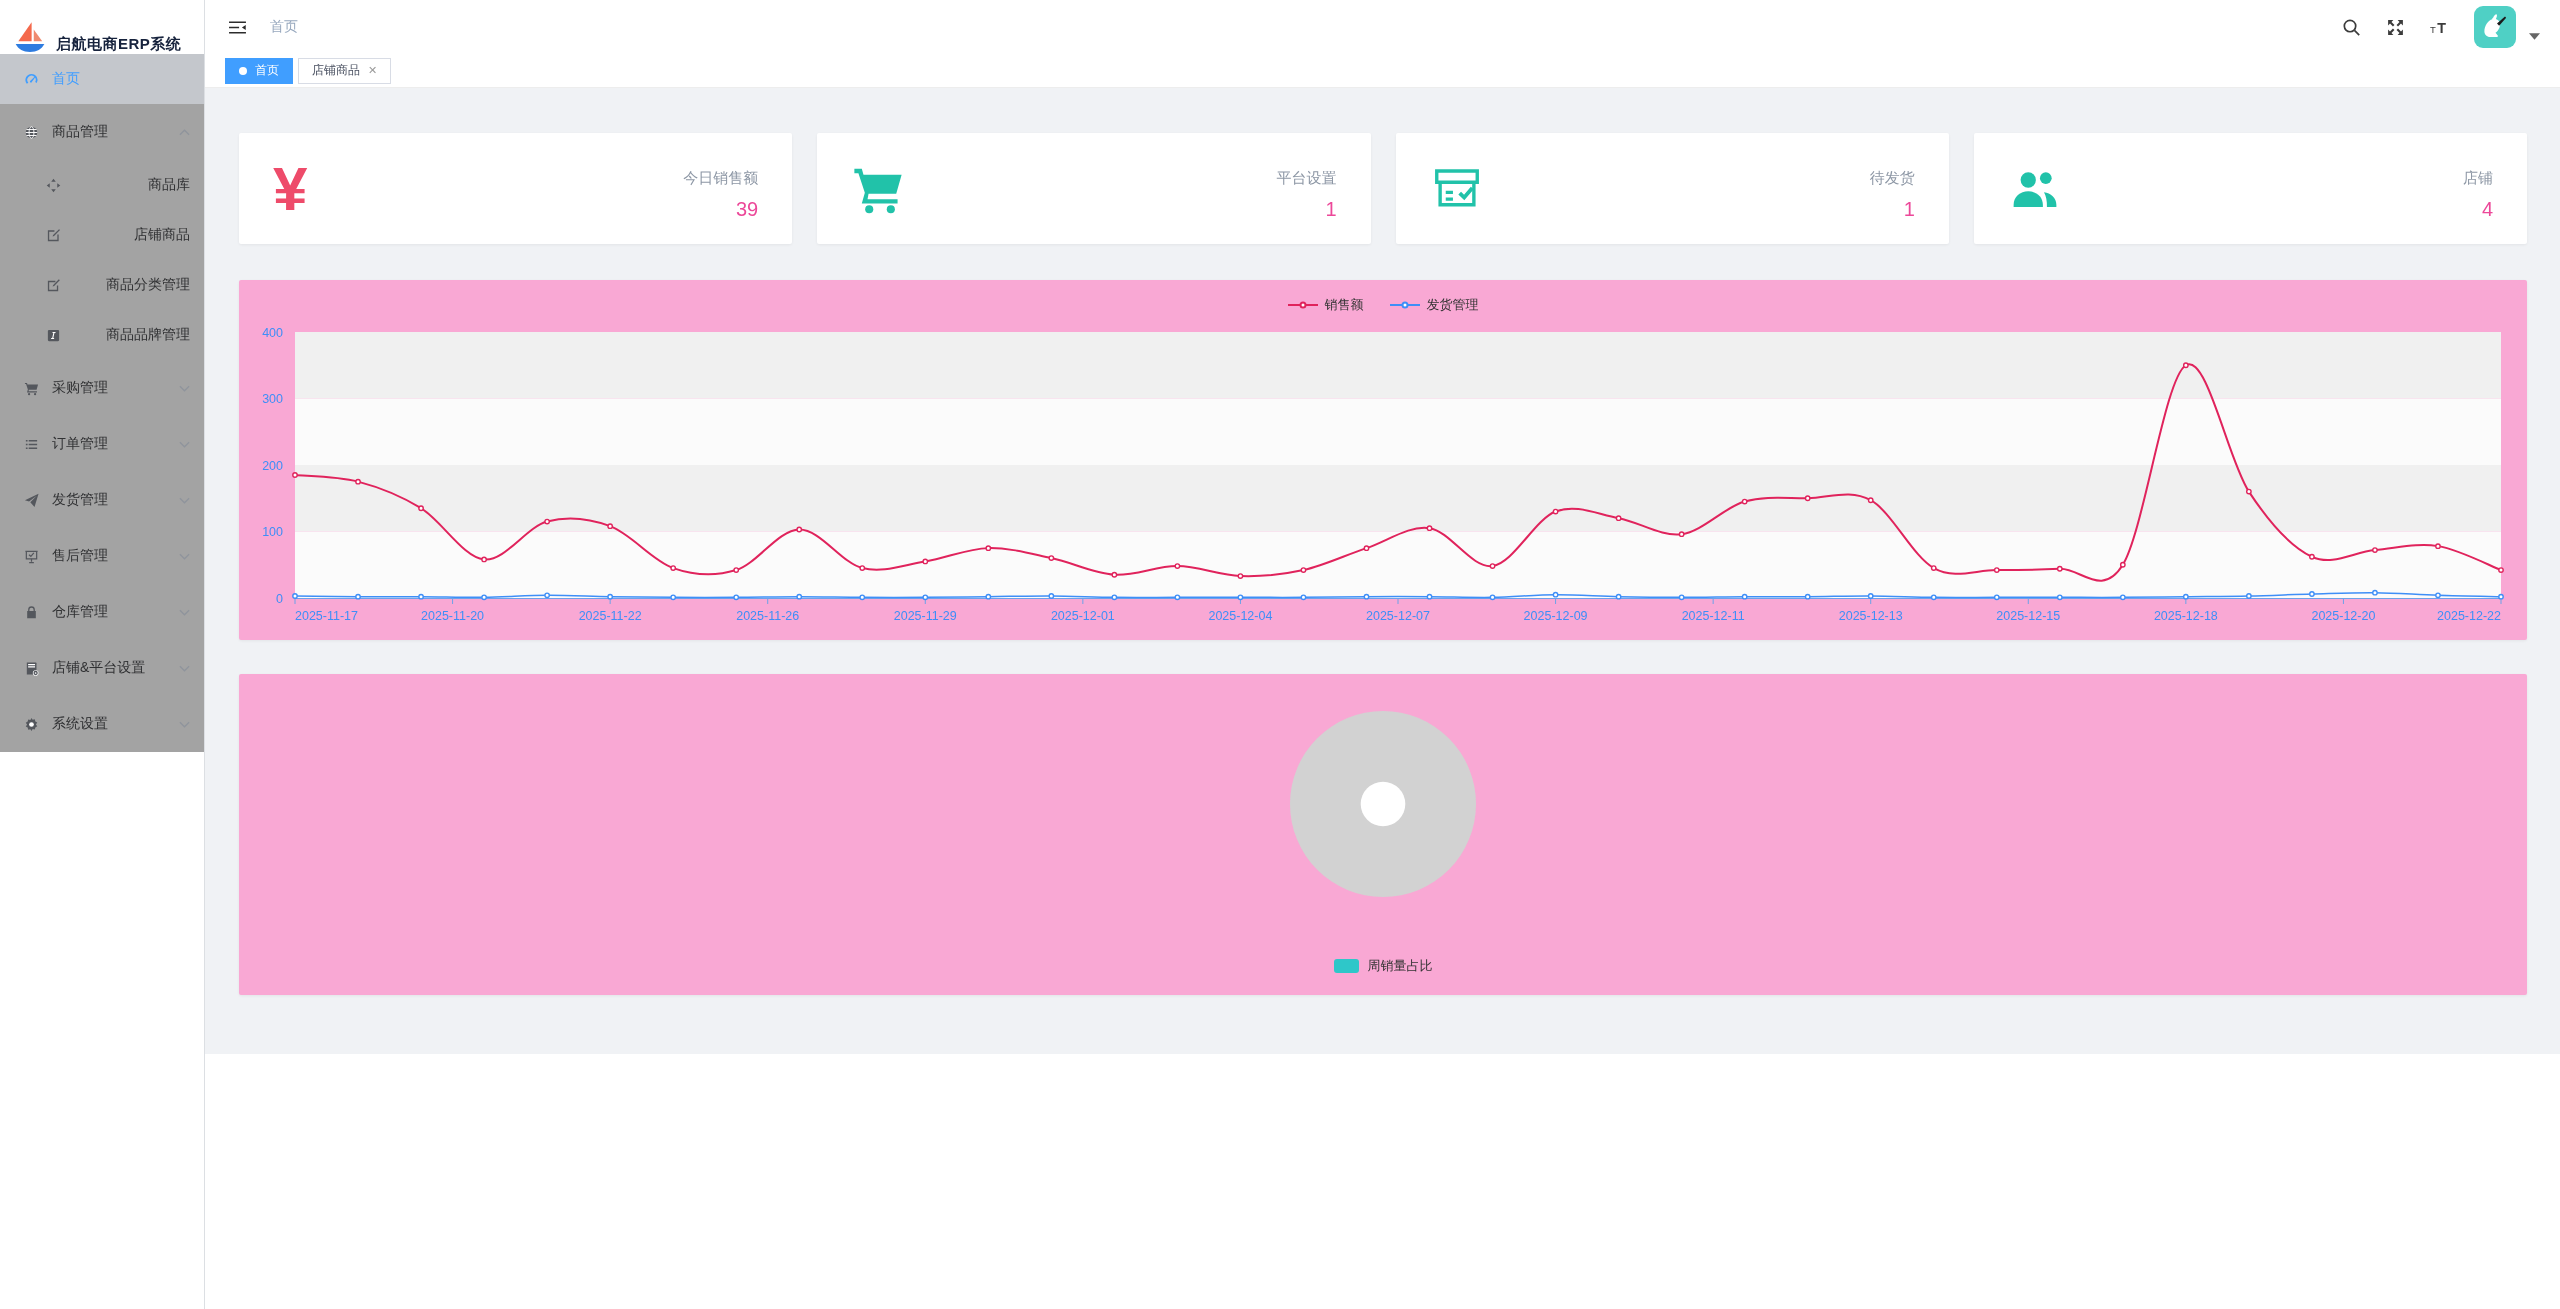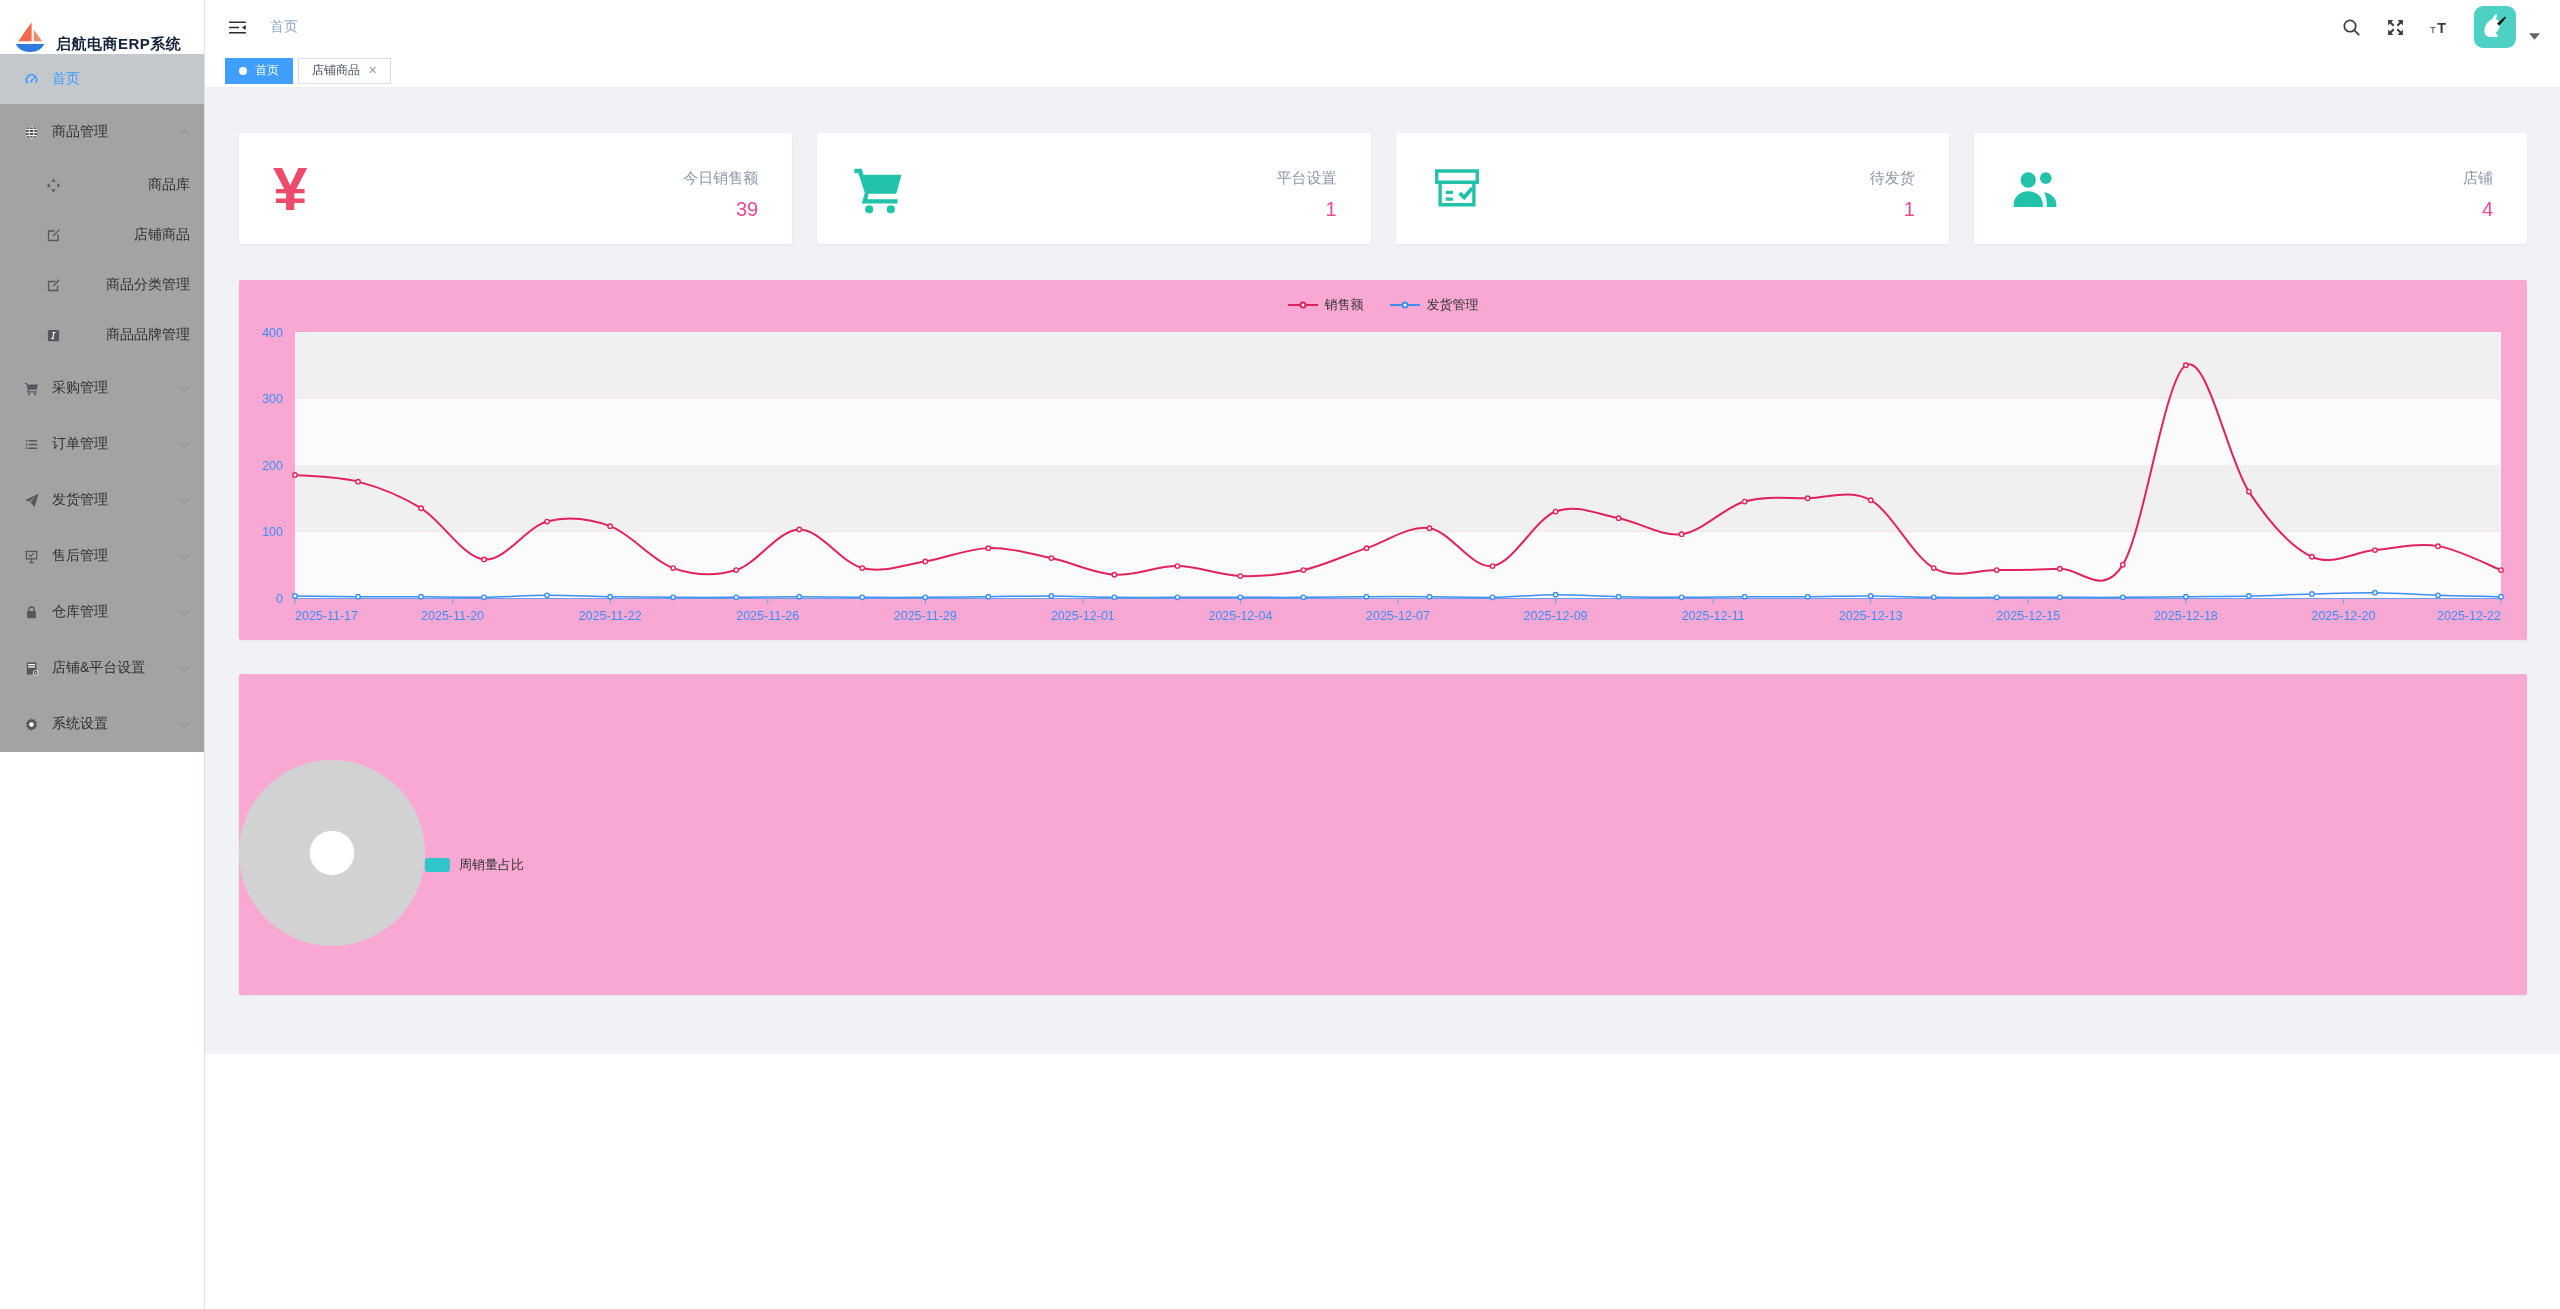--- a/index.html
+++ b/index.html
@@ -57,21 +57,21 @@
   .chart-panel { margin-top:36px; height:360px; padding-top:12px; }
   .legend-row { height:26px; display:flex; align-items:center; justify-content:center; gap:26px; }
   .legend-item { display:flex; align-items:center; gap:7px; font-size:13px; color:#333; cursor:pointer; }
   .lg-marker { position:relative; width:30px; height:11px; display:inline-block; }
   .lg-line { position:absolute; left:0; right:0; top:4.5px; height:2px; background:#999; }
   .lg-circle { position:absolute; left:50%; top:50%; transform:translate(-50%,-50%);
     width:7px; height:7px; border-radius:50%; border:2px solid #999; background:#fff; }
   #line-svg { display:block; width:2288px; height:312px; }
   .axis-text { font-size:12.5px; fill:#3e8ef7; font-family:"Liberation Sans","DejaVu Sans",sans-serif; }
 
-  .donut-panel { margin-top:34px; height:321px; display:flex; flex-direction:row; align-items:center; }
+  .donut-panel { margin-top:34px; height:321px; display:flex; flex-direction:column; align-items:center; }
   #donut-svg { width:186px; height:186px; margin-top:37px; }
   .donut-legend { margin-top:60px; display:flex; align-items:center; gap:9px;
     font-size:13px; color:#333; cursor:pointer; }
   .donut-swatch { width:25px; height:14px; border-radius:3px; background:#2ec7c9; }
 </style>
 </head>
 <body>
 
 <div class="layout">
 

